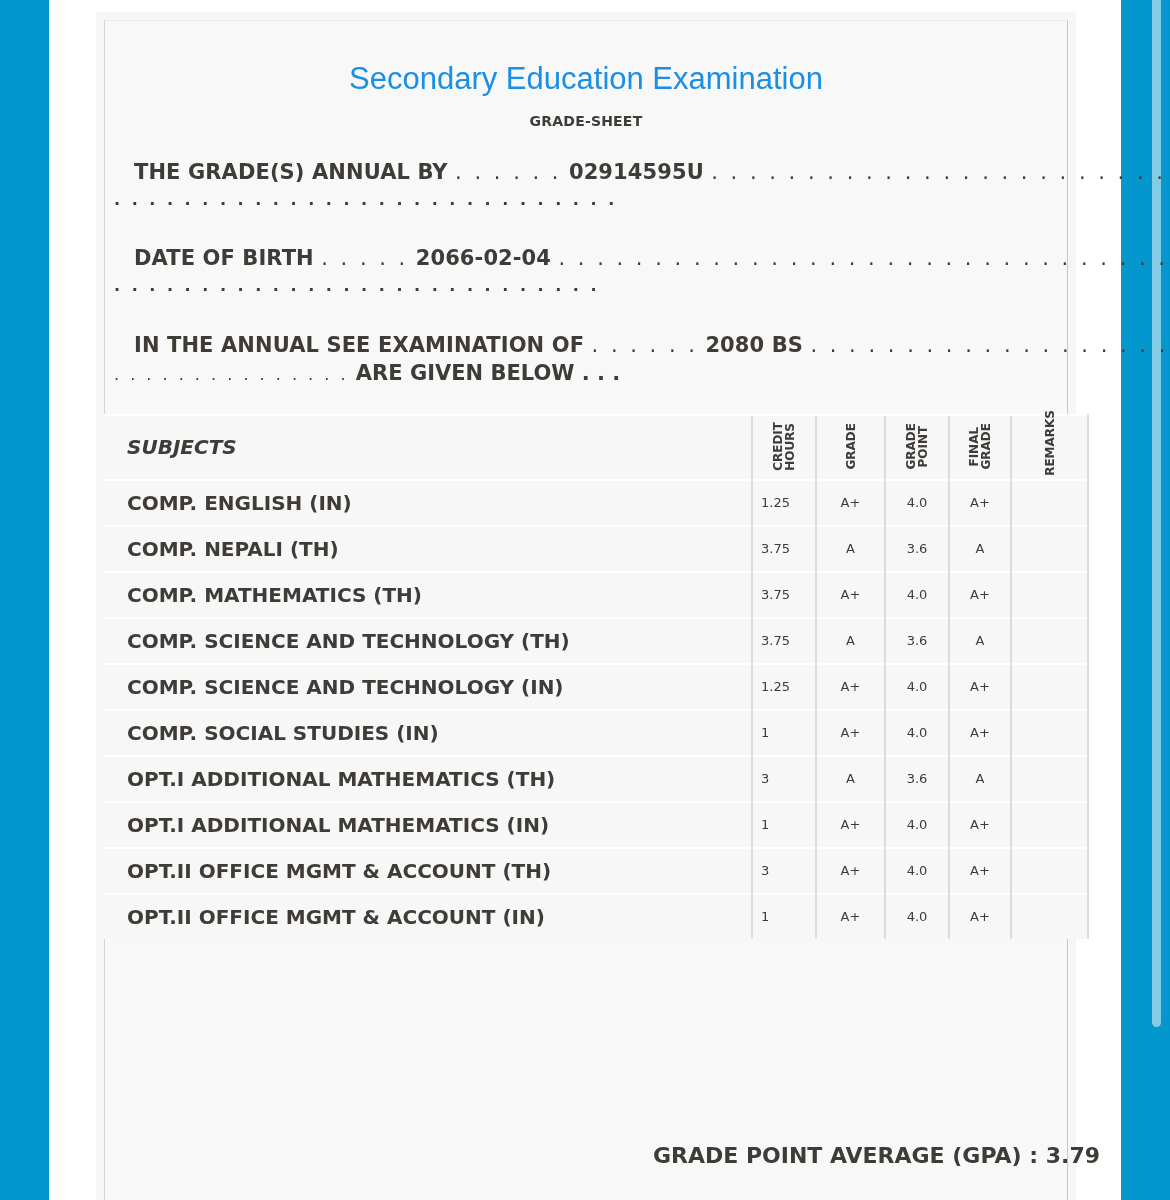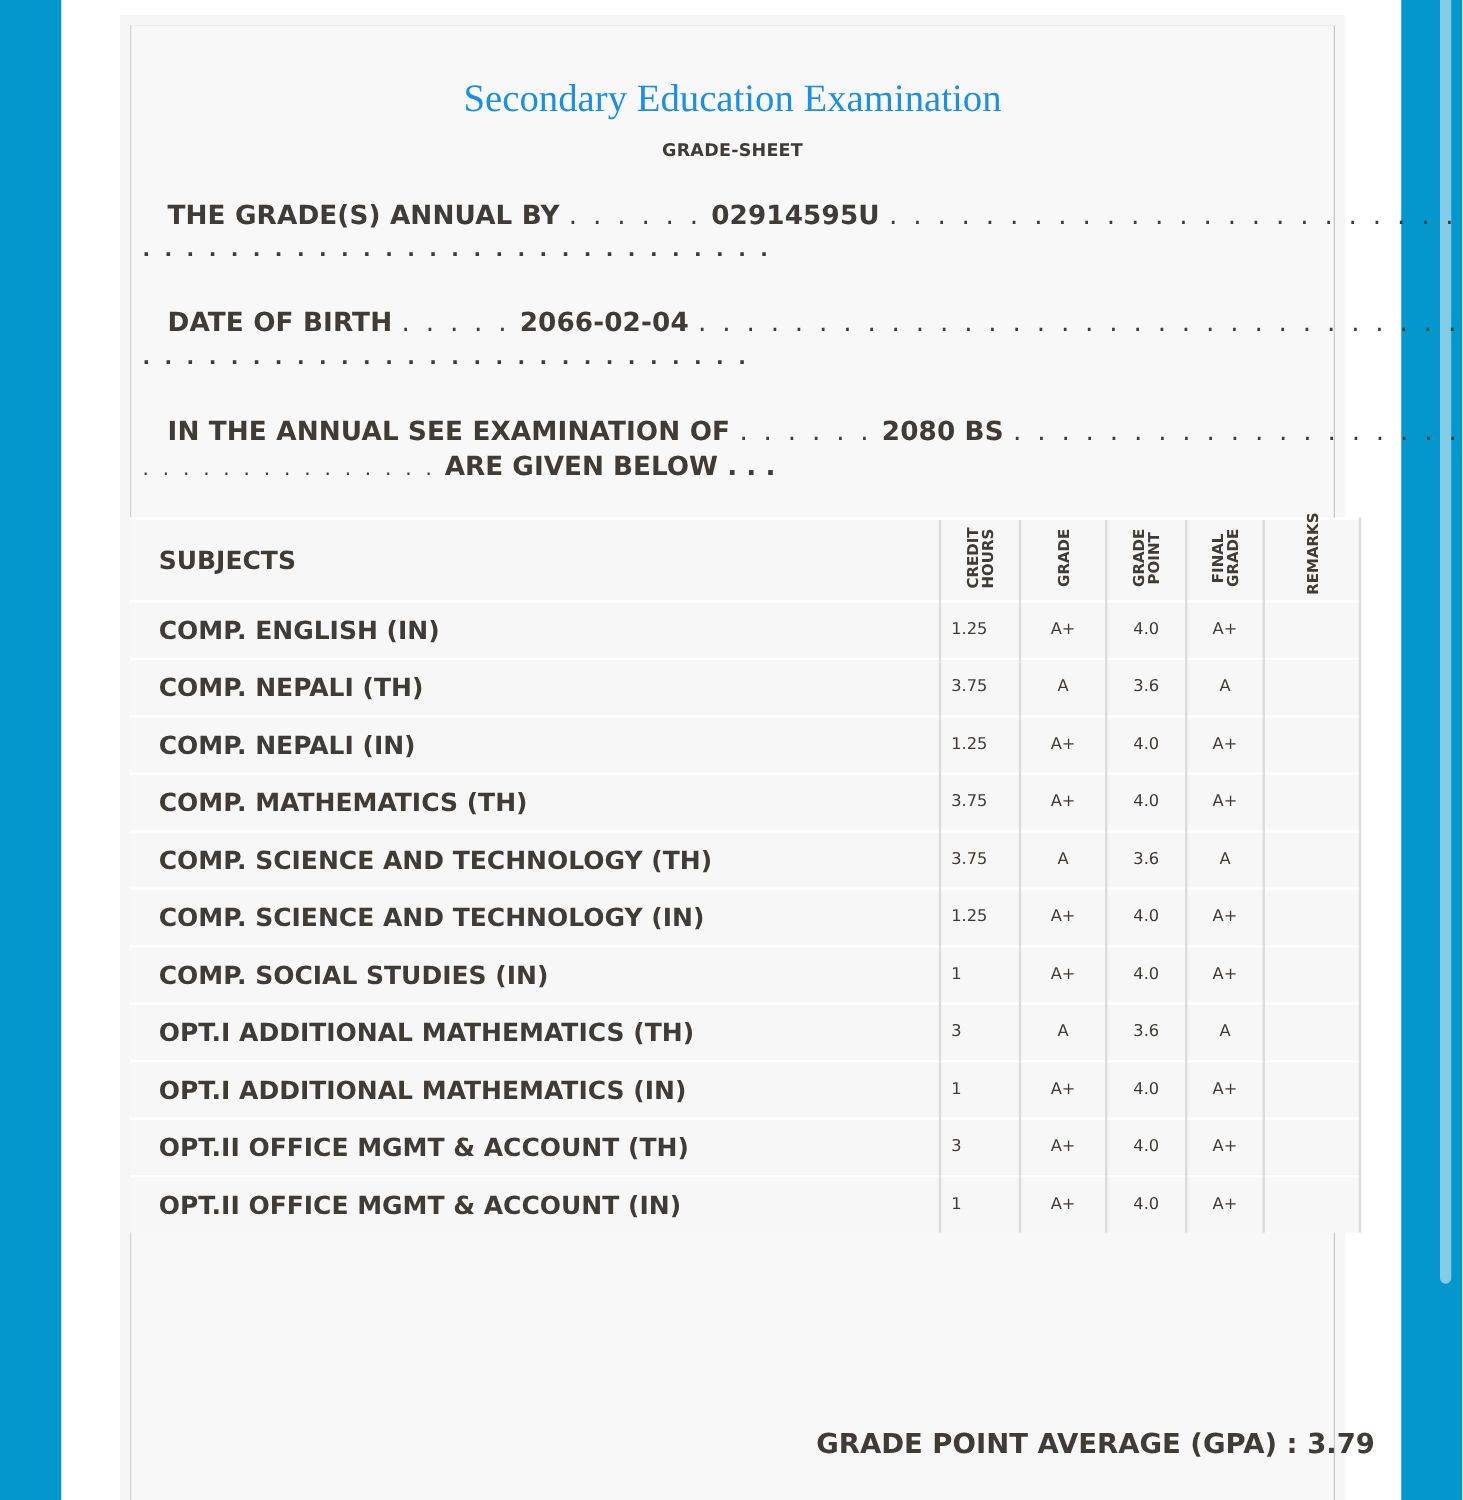--- a/index.html
+++ b/index.html
@@ -13,21 +13,21 @@
   .right-band { position: absolute; left: 1121px; top: 0; width: 49px; height: 1200px; background: #0497cd; }
   .scrollbar-thumb { position: absolute; left: 1152px; top: 0; width: 9px; height: 1027px; background: #84cbe6; border-radius: 0 0 5px 5px; }
   .page-frame { position: absolute; left: 96px; top: 12px; width: 980px; height: 1200px; background: #f6f6f6; }
   .sheet {
     position: absolute; left: 104px; top: 20px; width: 962px; height: 1190px;
     background: #f8f8f8; border-left: 1px solid #d4d4d4; border-right: 1px solid #c8c8c8;
     border-top: 1px solid #ececec;
   }
   .title {
     position: absolute; left: 0; right: 0; top: 60px; text-align: center;
-    font-family: Liberation Serif, serif; font-size: 31px; color: #1a8fe3;
+    font-family: Liberation Sans, sans-serif; font-size: 31px; color: #1a8fe3;
   }
   .subtitle {
     position: absolute; left: 0; right: 0; top: 112px; text-align: center;
     font-size: 14px; font-weight: bold; color: #3f3b37; letter-spacing: 0.2px;
   }
   .info-line {
     position: absolute; left: 134px; font-size: 21px; font-weight: bold; color: #3f3b37;
     white-space: nowrap; letter-spacing: 0.1px;
   }
   .dots { letter-spacing: 3px; font-weight: normal; }
@@ -48,21 +48,21 @@
   .col-credit { width: 62px; text-align: left; padding-left: 8px !important; }
   .col-grade { width: 67px; }
   .col-point { width: 62px; }
   .col-final { width: 60px; }
   .col-remarks { width: 75px; border-right: 2px solid #dcdcdc; }
   .vhead {
     display: inline-block; writing-mode: vertical-rl; transform: rotate(180deg);
     font-size: 12px; font-weight: bold; line-height: 12px; color: #3f3b37; text-align: center;
     white-space: pre-line;
   }
-  th.col-subject { font-size: 20px; }
+  th.col-subject { font-size: 20px; font-style: italic; }
   .gpa-row {
     position: absolute; left: 104px; top: 1115px; width: 1006px; height: 80px;
   }
   .gpa {
     position: absolute; right: 10px; top: 28px; font-size: 22px; font-weight: bold; color: #3f3b37; white-space: nowrap;
   }
 </style>
 </head>
 <body>
 
@@ -139,28 +139,20 @@
       </tr>
       <tr>
         <td class="col-subject">COMP. NEPALI (TH)</td>
         <td class="col-num col-credit">3.75</td>
         <td class="col-num col-grade">A</td>
         <td class="col-num col-point">3.6</td>
         <td class="col-num col-final">A</td>
         <td class="col-num col-remarks"></td>
       </tr>
       <tr>
-        <td class="col-subject">COMP. NEPALI (IN)</td>
-        <td class="col-num col-credit">1.25</td>
-        <td class="col-num col-grade">A+</td>
-        <td class="col-num col-point">4.0</td>
-        <td class="col-num col-final">A+</td>
-        <td class="col-num col-remarks"></td>
-      </tr>
-      <tr>
         <td class="col-subject">COMP. MATHEMATICS (TH)</td>
         <td class="col-num col-credit">3.75</td>
         <td class="col-num col-grade">A+</td>
         <td class="col-num col-point">4.0</td>
         <td class="col-num col-final">A+</td>
         <td class="col-num col-remarks"></td>
       </tr>
       <tr>
         <td class="col-subject">COMP. SCIENCE AND TECHNOLOGY (TH)</td>
         <td class="col-num col-credit">3.75</td>

